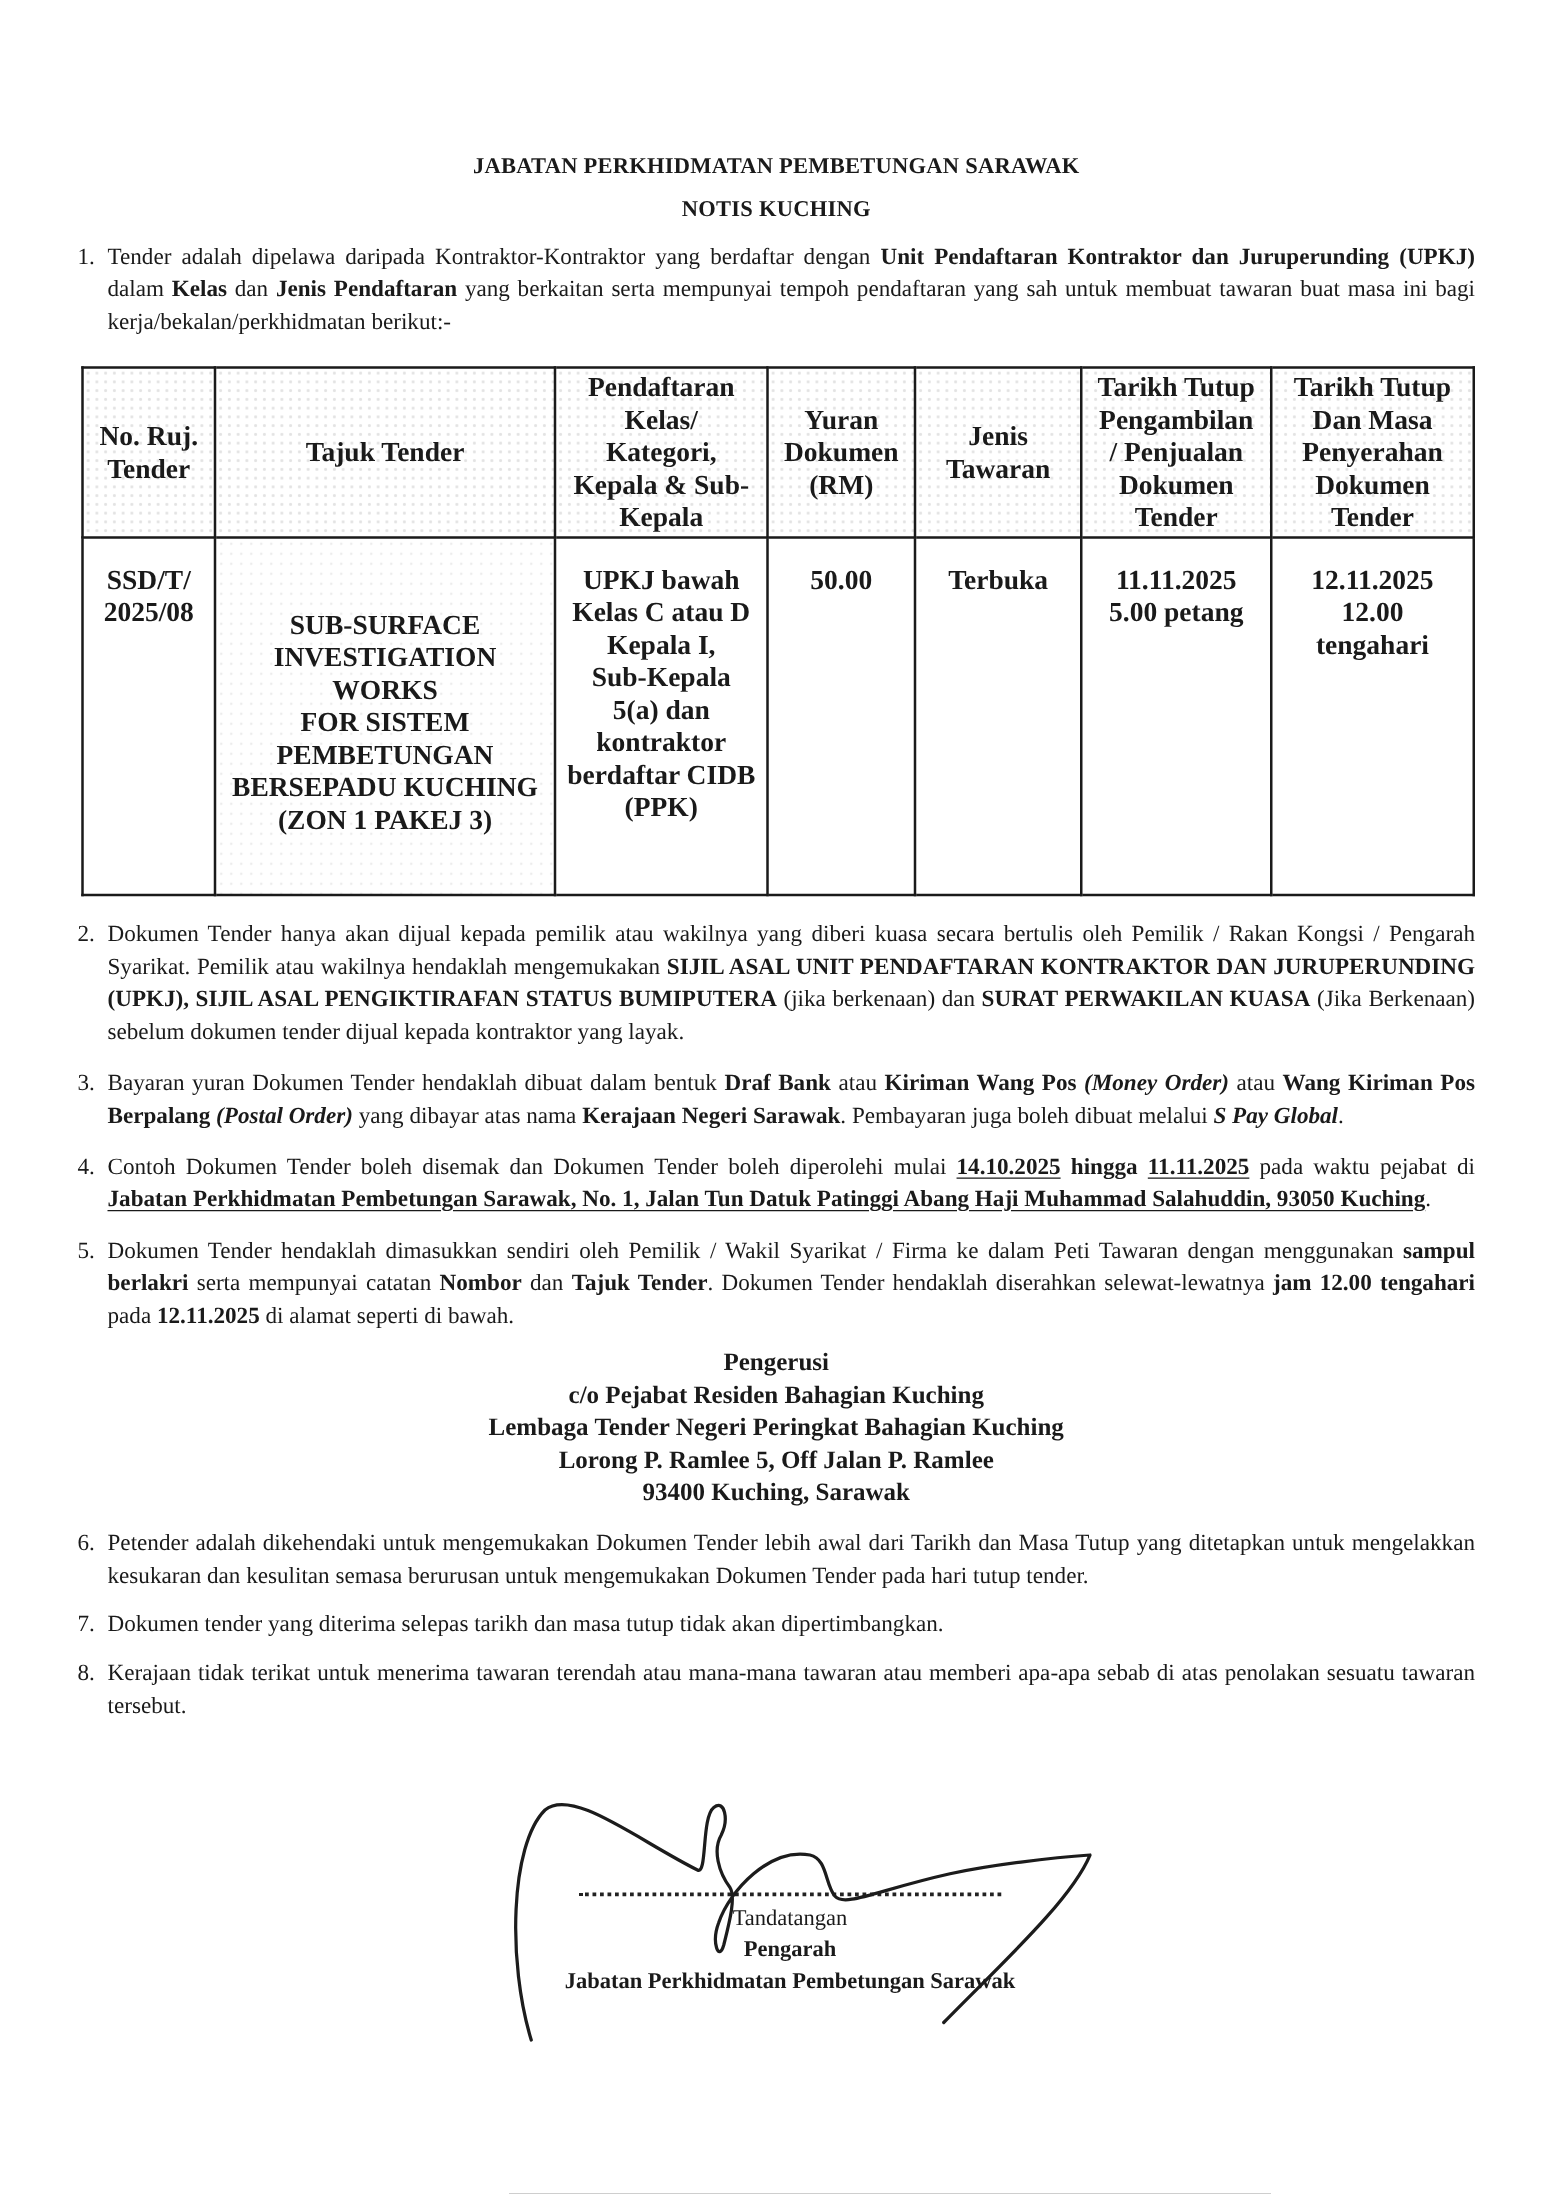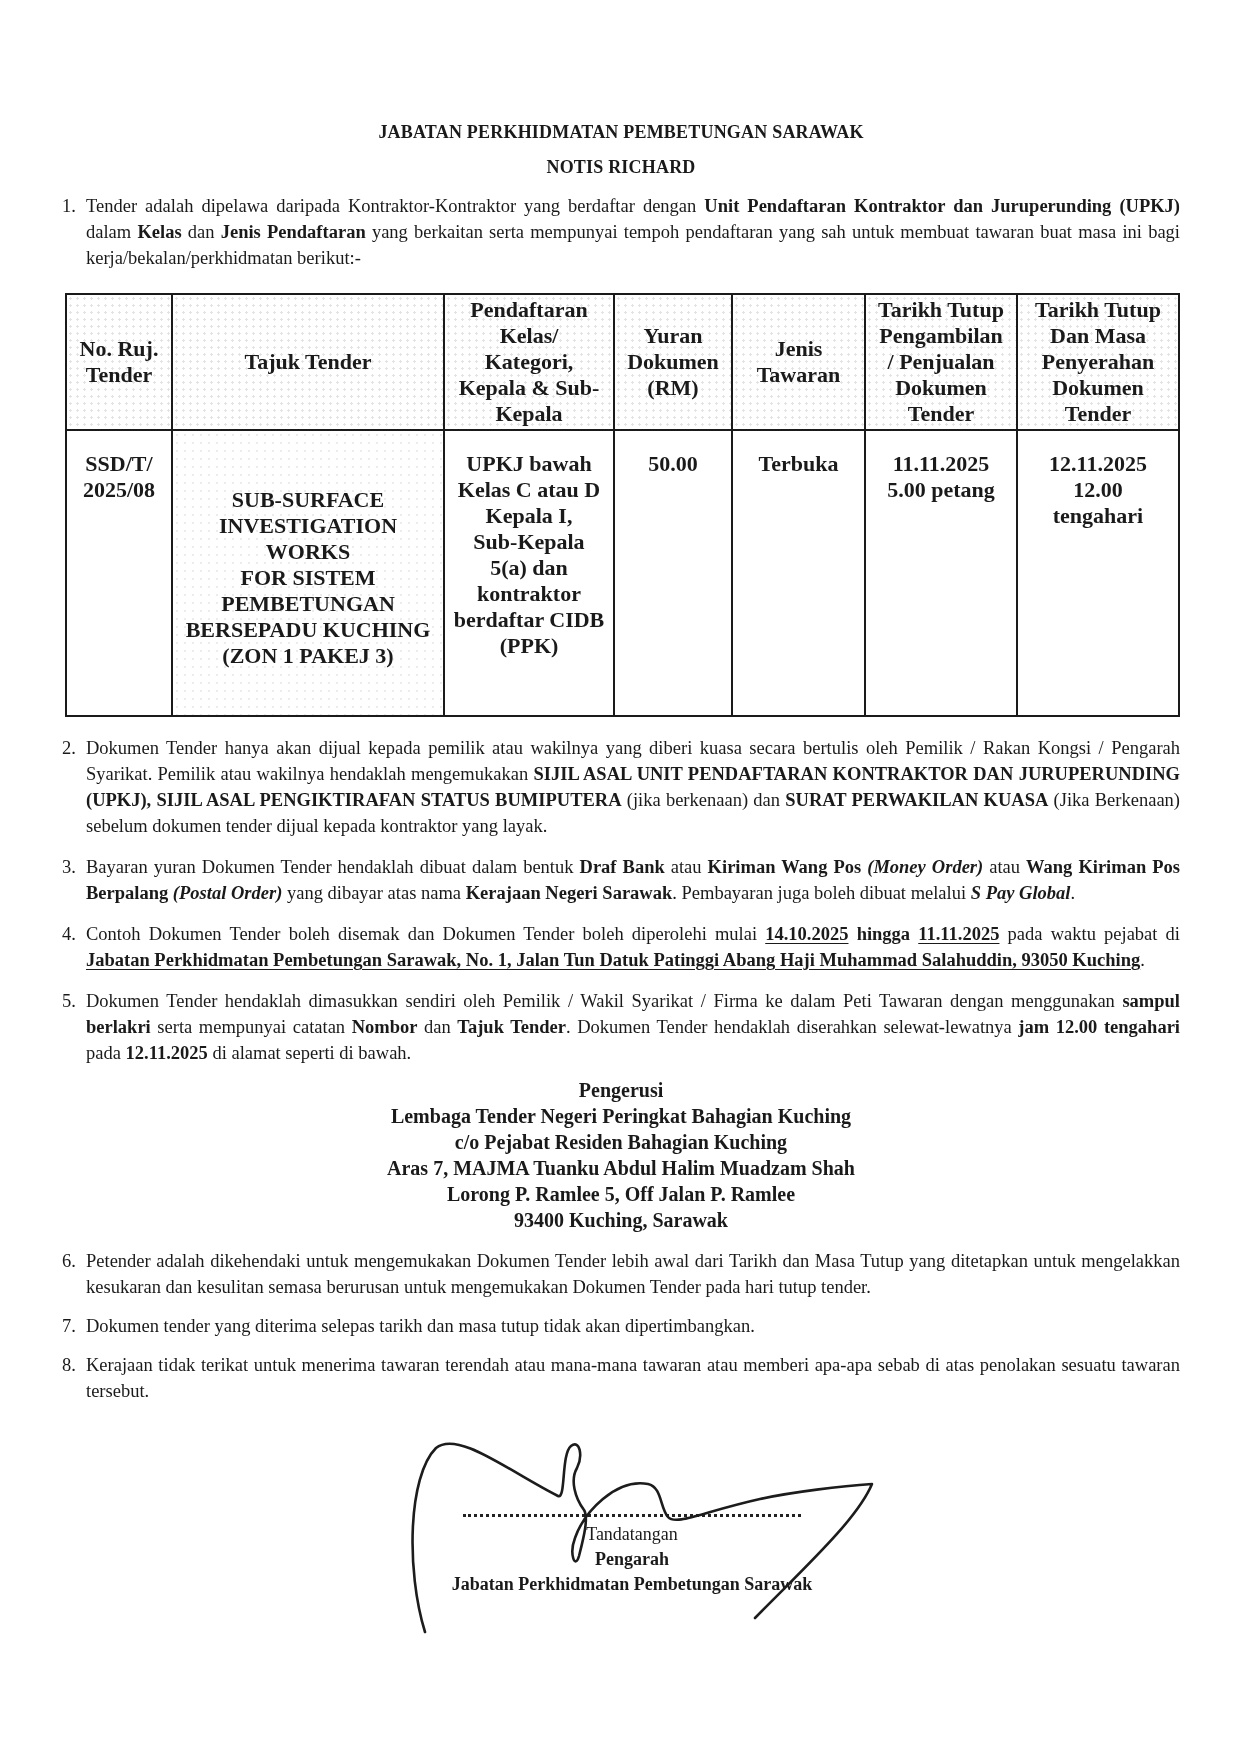--- a/index.html
+++ b/index.html
@@ -58,21 +58,21 @@
   .sig-name, .sig-title, .sig-dept { font-weight:bold; line-height:25px; }
   .scrawl { position:absolute; left:300px; top:10px; width:560px; height:230px; pointer-events:none; }
 </style>
 </head>
 <body>
 
 <div class="page">
   <div class="content">
 
     <div class="doc-title">JABATAN PERKHIDMATAN PEMBETUNGAN SARAWAK</div>
-    <div class="doc-subtitle">NOTIS RICHARD</div>
+    <div class="doc-subtitle">NOTIS KUCHING</div>
 
     <div class="item">
       <div class="num">1.</div>
       <div class="itext"><span>Tender adalah dipelawa daripada Kontraktor-Kontraktor yang berdaftar dengan </span><span class="f-b">Unit Pendaftaran Kontraktor dan Juruperunding (UPKJ)</span><span> dalam </span><span class="f-b">Kelas</span><span> dan </span><span class="f-b">Jenis Pendaftaran</span><span> yang berkaitan serta mempunyai tempoh pendaftaran yang sah untuk membuat tawaran buat masa ini bagi kerja/bekalan/perkhidmatan berikut:-</span></div>
     </div>
 
     <table class="tender">
       <colgroup>
         <col style="width:106px">
           <col style="width:272px">
@@ -151,23 +151,22 @@
       <div class="itext"><span>Contoh Dokumen Tender boleh disemak dan Dokumen Tender boleh diperolehi mulai </span><span class="f-b f-u">14.10.2025</span><span class="f-b"> hingga </span><span class="f-b f-u">11.11.2025</span><span> pada waktu pejabat di </span><span class="f-b f-u">Jabatan Perkhidmatan Pembetungan Sarawak, No. 1, Jalan Tun Datuk Patinggi Abang Haji Muhammad Salahuddin, 93050 Kuching</span><span>.</span></div>
     </div>
 
     <div class="item">
       <div class="num">5.</div>
       <div class="itext"><span>Dokumen Tender hendaklah dimasukkan sendiri oleh Pemilik / Wakil Syarikat / Firma ke dalam Peti Tawaran dengan menggunakan </span><span class="f-b">sampul berlakri</span><span> serta mempunyai catatan </span><span class="f-b">Nombor</span><span> dan </span><span class="f-b">Tajuk Tender</span><span>. Dokumen Tender hendaklah diserahkan selewat-lewatnya </span><span class="f-b">jam 12.00 tengahari</span><span> pada </span><span class="f-b">12.11.2025</span><span> di alamat seperti di bawah.</span></div>
     </div>
 
     <div class="address">
       <div>Pengerusi</div>
+      <div>c/o Pejabat Residen Bahagian Kuching</div>
       <div>Lembaga Tender Negeri Peringkat Bahagian Kuching</div>
-      <div>c/o Pejabat Residen Bahagian Kuching</div>
-      <div>Aras 7, MAJMA Tuanku Abdul Halim Muadzam Shah</div>
       <div>Lorong P. Ramlee 5, Off Jalan P. Ramlee</div>
       <div>93400 Kuching, Sarawak</div>
     </div>
 
     <div class="item">
       <div class="num">6.</div>
       <div class="itext"><span>Petender adalah dikehendaki untuk mengemukakan Dokumen Tender lebih awal dari Tarikh dan Masa Tutup yang ditetapkan untuk mengelakkan kesukaran dan kesulitan semasa berurusan untuk mengemukakan Dokumen Tender pada hari tutup tender.</span></div>
     </div>
 
     <div class="item" style="margin-top:13px">

